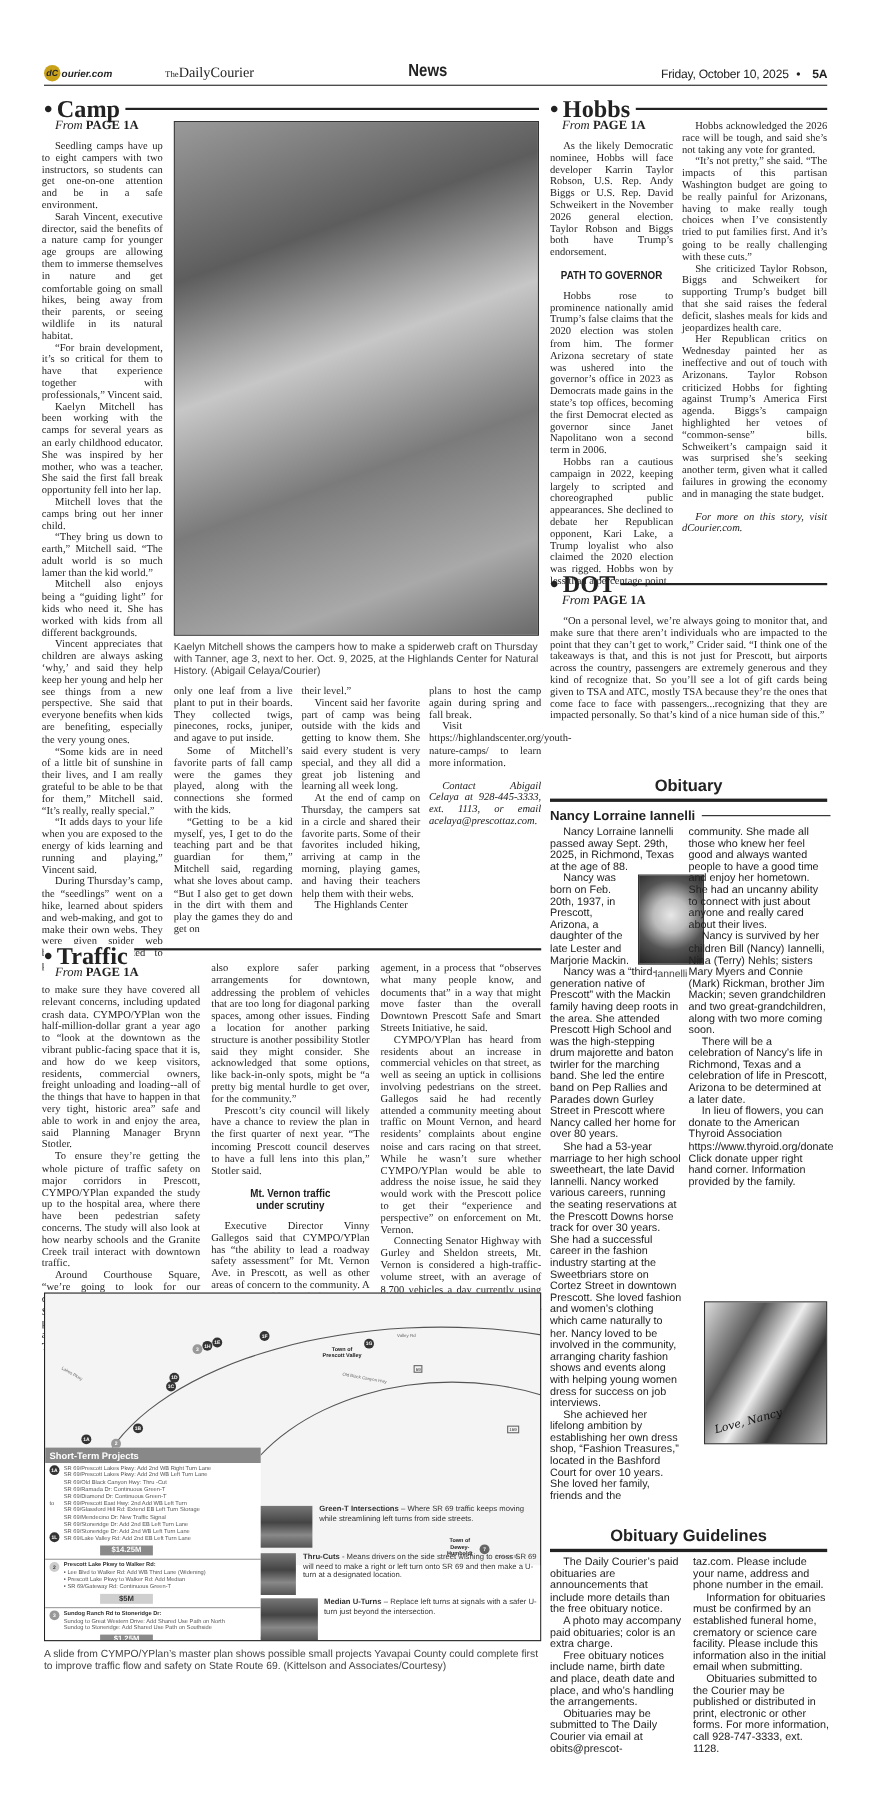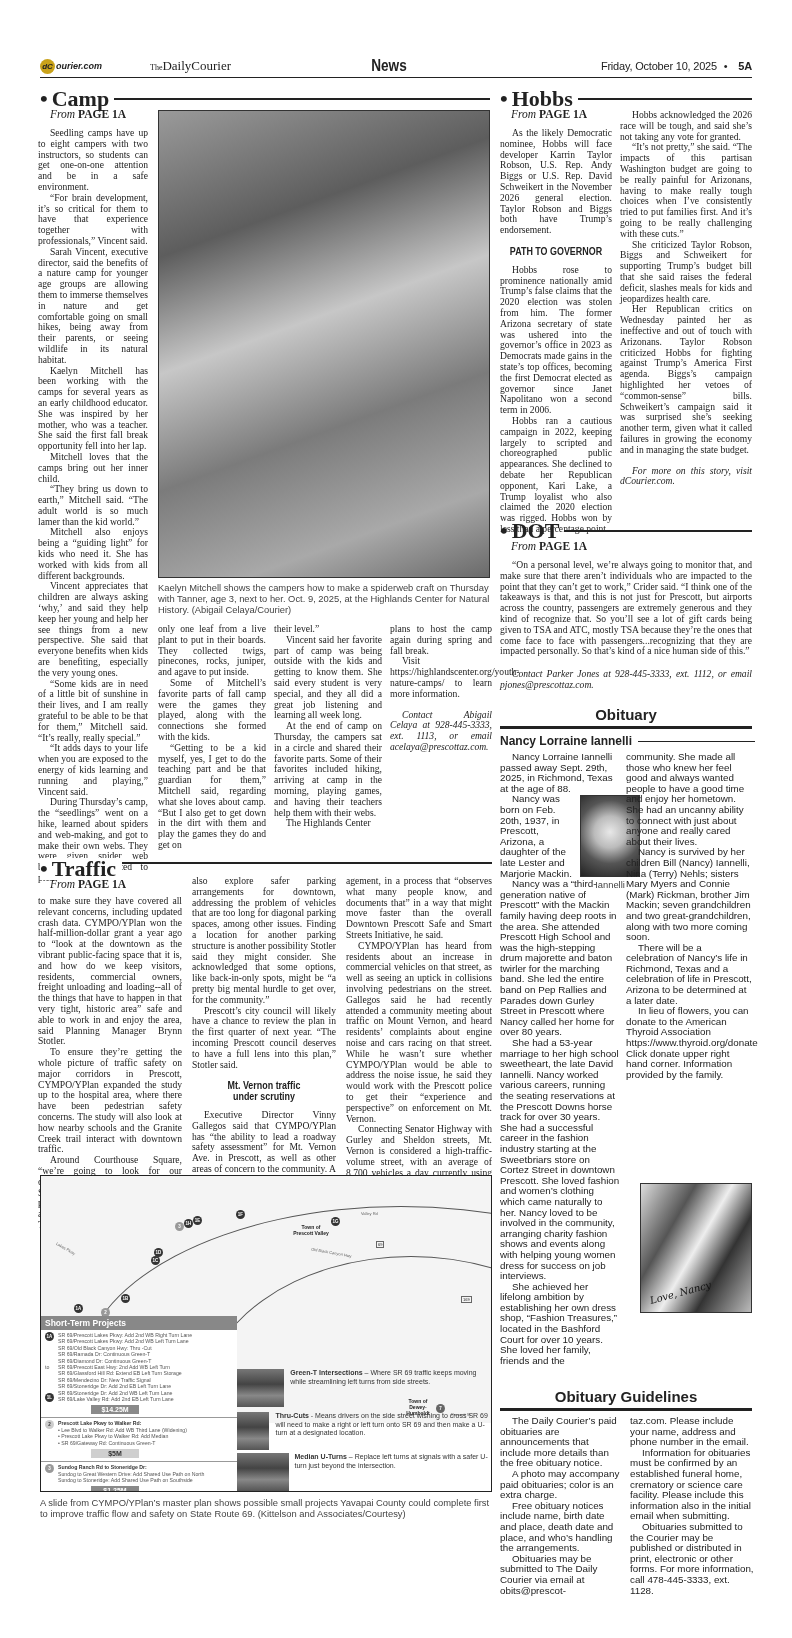--- a/index.html
+++ b/index.html
@@ -1,18 +1,18 @@
 <!DOCTYPE html>
 <html><head>
 <meta charset="utf-8">
 <style>
   *{box-sizing:border-box;margin:0;padding:0}
   body{width:792px;height:1638px;background:#fff;color:#222;font-family:"DejaVu Serif",serif;position:relative;overflow:hidden}
   .abs{position:absolute}
-  .hdr{left:40px;top:58px;width:712px;height:20px;border-bottom:1.5px solid #222;display:flex;align-items:center;padding-bottom:3px}
+  .hdr{left:40px;top:58px;width:712px;height:20px;border-bottom:1.5px solid #222;display:flex;align-items:flex-end;padding-bottom:3px}
   .logo{display:flex;align-items:center;font-family:"Liberation Sans",sans-serif;font-style:italic;font-size:9px;font-weight:bold;width:110px}
   .logo .dc{background:#c9a21a;color:#222;border-radius:50%;width:15px;height:15px;display:inline-flex;align-items:center;justify-content:center;font-size:8px;margin-right:1px}
   .paper{font-family:Liberation Serif, serif;font-size:13px;width:160px}
   .paper small{font-size:8px}
   .section{font-family:"Liberation Sans",sans-serif;font-weight:bold;font-size:16px;flex:1;text-align:left;padding-left:72px;transform:scaleX(.85);transform-origin:left}
   .date{font-family:"Liberation Sans",sans-serif;font-size:11px;letter-spacing:-.2px}
   .date b{margin-left:4px}
   .kicker{display:flex;align-items:center;font-family:"Liberation Serif",serif;font-weight:bold;font-size:22px;line-height:22px}
   .kicker .dot{font-size:22px;margin-right:4px}
   .kicker .rule{flex:1;height:2px;background:#222;margin-left:5px}
@@ -63,22 +63,22 @@
 <div class="abs kicker" style="left:40px;top:88px;width:450px">
   <span class="dot">•</span>
   <span>Camp</span>
   <span class="rule"></span>
 </div>
 <div class="abs from" style="left:36px;top:108px">
   <i>From</i> <b>PAGE 1A</b>
 </div>
 <div class="abs col" style="left:38px;top:128px;width:110px">
   <p>Seedling camps have up to eight campers with two instructors, so students can get one-on-one attention and be in a safe environment.</p>
+  <p>Sarah Vincent, executive director, said the benefits of a nature camp for younger age groups are allowing them to immerse themselves in nature and get comfortable going on small hikes, being away from their parents, or seeing wildlife in its natural habitat.</p>
   <p>“For brain development, it’s so critical for them to have that experience together with professionals,” Vincent said.</p>
-  <p>Sarah Vincent, executive director, said the benefits of a nature camp for younger age groups are allowing them to immerse themselves in nature and get comfortable going on small hikes, being away from their parents, or seeing wildlife in its natural habitat.</p>
   <p>Kaelyn Mitchell has been working with the camps for several years as an early childhood educator. She was inspired by her mother, who was a teacher. She said the first fall break opportunity fell into her lap.</p>
   <p>Mitchell loves that the camps bring out her inner child.</p>
   <p>“They bring us down to earth,” Mitchell said. “The adult world is so much lamer than the kid world.”</p>
   <p>Mitchell also enjoys being a “guiding light” for kids who need it. She has worked with kids from all different backgrounds.</p>
   <p>Vincent appreciates that children are always asking ‘why,’ and said they help keep her young and help her see things from a new perspective. She said that everyone benefits when kids are benefiting, especially the very young ones.</p>
   <p>“Some kids are in need of a little bit of sunshine in their lives, and I am really grateful to be able to be that for them,” Mitchell said. “It’s really, really special.”</p>
   <p>“It adds days to your life when you are exposed to the energy of kids learning and running and playing,” Vincent said.</p>
   <p>During Thursday’s camp, the “seedlings” went on a hike, learned about spiders and web-making, and got to make their own webs. They were given spider web boards and instructed to pick</p>
 </div>
 <div class="abs photo" style="left:158px;top:110px;width:332px;height:468px"></div>
@@ -125,21 +125,20 @@
 <div class="abs kicker" style="left:500px;top:520px;width:252px">
   <span class="dot">•</span>
   <span>DOT</span>
   <span class="rule"></span>
 </div>
 <div class="abs from" style="left:497px;top:540px">
   <i>From</i> <b>PAGE 1A</b>
 </div>
 <div class="abs col" style="left:500px;top:560px;width:252px">
   <p>“On a personal level, we’re always going to monitor that, and make sure that there aren’t individuals who are impacted to the point that they can’t get to work,” Crider said. “I think one of the takeaways is that, and this is not just for Prescott, but airports across the country, passengers are extremely generous and they kind of recognize that. So you’ll see a lot of gift cards being given to TSA and ATC, mostly TSA because they’re the ones that come face to face with passengers...recognizing that they are impacted personally. So that’s kind of a nice human side of this.”</p>
-  <p class="it" style="margin-top:12px">Contact Parker Jones at 928-445-3333, ext. 1112, or email pjones@prescottaz.com.</p>
 </div>
 
 <div class="abs obithead" style="left:500px;top:706px;width:252px">Obituary</div>
 <div class="abs obirule" style="left:500px;top:726px;width:252px"></div>
 <div class="abs obiname" style="left:500px;top:734px;width:255px">
   <span>Nancy Lorraine Iannelli</span>
     <span class="rule"></span>
 </div>
 <div class="abs photo" style="left:580px;top:795px;width:60px;height:82px;background:radial-gradient(circle at 50% 45%,#e8e8e8 0%,#bbb 30%,#555 60%,#222 100%)"></div>
 <div class="abs caption" style="left:580px;top:879px;width:60px;text-align:center">Iannelli</div>
@@ -166,21 +165,21 @@
 <div class="abs obirule" style="left:500px;top:1408px;width:252px"></div>
 <div class="abs obi" style="left:500px;top:1416px;width:122px">
   <p>The Daily Courier’s paid obituaries are announcements that include more details than the free obituary notice.</p>
   <p>A photo may accompany paid obituaries; color is an extra charge.</p>
   <p>Free obituary notices include name, birth date and place, death date and place, and who’s handling the arrangements.</p>
   <p>Obituaries may be submitted to The Daily Courier via email at obits@prescot-</p>
 </div>
 <div class="abs obi" style="left:630px;top:1416px;width:124px">
   <p style="text-indent:0">taz.com. Please include your name, address and phone number in the email.</p>
   <p>Information for obituaries must be confirmed by an established funeral home, crematory or science care facility. Please include this information also in the initial email when submitting.</p>
-  <p>Obituaries submitted to the Courier may be published or distributed in print, electronic or other forms. For more information, call 478-445-3333, ext. 1128.</p>
+  <p>Obituaries submitted to the Courier may be published or distributed in print, electronic or other forms. For more information, call 928-747-3333, ext. 1128.</p>
 </div>
 
 <div class="abs" style="left:40px;top:862px;width:452px;height:2px;background:#222"></div>
 <div class="abs kicker" style="left:40px;top:858px;width:452px;background:#fff;width:auto;padding-right:6px">
   <span class="dot">•</span>
   <span>Traffic</span>
 </div>
 <div class="abs from" style="left:36px;top:878px">
   <i>From</i> <b>PAGE 1A</b>
 </div>

